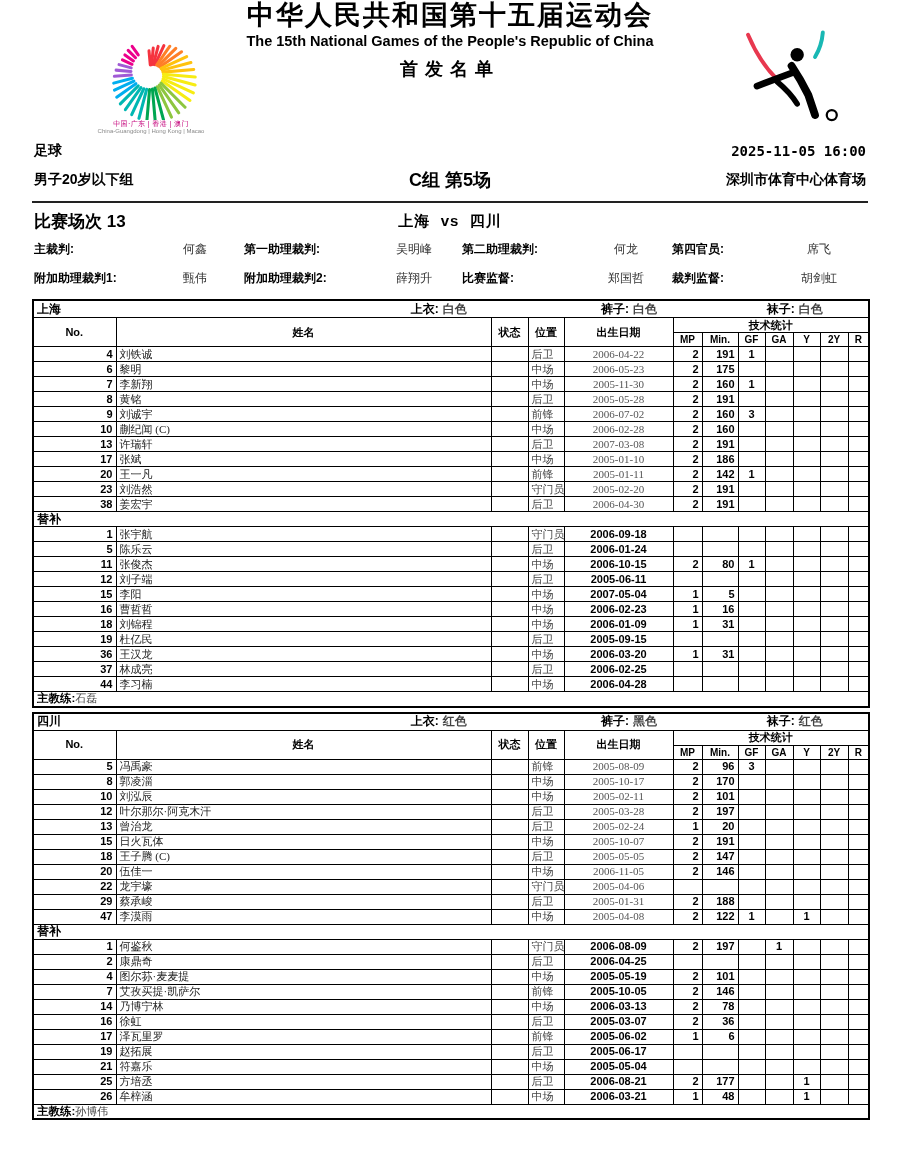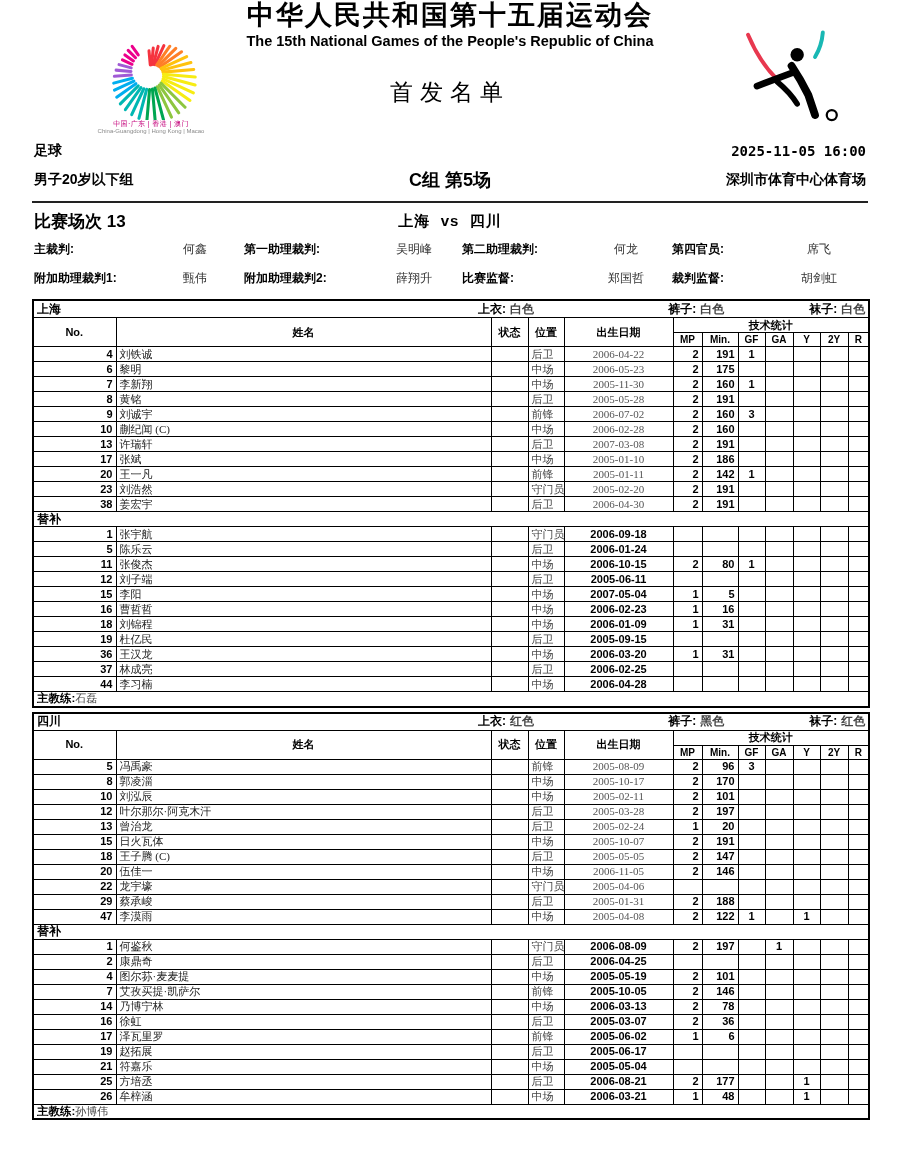--- a/index.html
+++ b/index.html
@@ -10,21 +10,21 @@
   
   .header{position:relative;height:138px}
   .emblem{position:absolute;left:24px;top:24px;width:190px;text-align:center}
   .emblem svg{display:block;margin:0 auto}
   .emblem-cap1{font-size:7px;color:#c4007a;letter-spacing:.4px;line-height:8px;white-space:nowrap}
   .emblem-cap2{font-size:6px;color:#8a8a8a;line-height:7px;white-space:nowrap}
   .pictogram{position:absolute;right:26px;top:28px}
   .titles{text-align:center;}
   .title-cn{font-size:27px;font-weight:bold;letter-spacing:2px;line-height:30px}
   .title-en{font-size:14.5px;font-weight:bold;margin-top:3px}
-  .doc-title{font-size:23px;font-weight:normal;margin-top:28px;letter-spacing:7px}
+  .doc-title{font-size:18px;font-weight:bold;margin-top:8px;letter-spacing:7px}
 
   
   .meta-row{display:grid;grid-template-columns:1fr auto 1fr;align-items:center;padding:4px 2px}
   .meta-row .m-left{font-weight:bold;font-size:14px;justify-self:start}
   .meta-row .m-center{font-weight:bold;font-size:18px}
   .meta-row .m-right{font-weight:bold;font-size:14px;justify-self:end}
   .mono{font-family:"DejaVu Sans Mono","Liberation Mono",monospace;font-size:14.5px;font-weight:bold}
   .rule{border-top:2px solid #222;margin-top:5px}
 
   
@@ -34,21 +34,21 @@
   .officials{font-size:12px;margin:1px 0 6px}
   .off-row{display:grid;grid-template-columns:112px 98px 122px 96px 118px 92px 96px 102px;align-items:center;padding:6px 2px}
   .off-label{font-weight:bold;white-space:nowrap}
   .off-value{font-family:"Liberation Serif","DejaVu Serif",serif;color:#333;text-align:center;white-space:nowrap}
 
   
   table.roster{width:100%;border-collapse:collapse;border:2px solid #000;table-layout:fixed;margin-top:4px}
   .roster th,.roster td{border:1px solid #000;font-size:11px;padding:0 3px;height:15px;line-height:13px;overflow:hidden;white-space:nowrap;vertical-align:middle}
   .team-hdr{display:flex;align-items:center;height:16px;font-size:12px}
   .team-name{font-weight:bold;width:37%;text-align:left}
-  .kit{width:23%;text-align:right}
+  .kit{width:23%;text-align:center}
   .kit:last-child{width:17%}
   .kit-label{font-weight:bold}
   .kit-value{font-family:"Liberation Serif","DejaVu Serif",serif;color:#444;margin-left:4px}
   .roster thead th{font-weight:bold;text-align:center}
   th.h-no{text-align:right;padding-right:4px}
   th.h-name{text-align:left}
   th.h-stat{font-size:10px;height:13px}
   .c-no{text-align:right;font-weight:bold;padding-right:6px}
   .c-name{font-family:"Liberation Serif","DejaVu Serif",serif;color:#222;text-align:left}
   .c-status{text-align:center}

